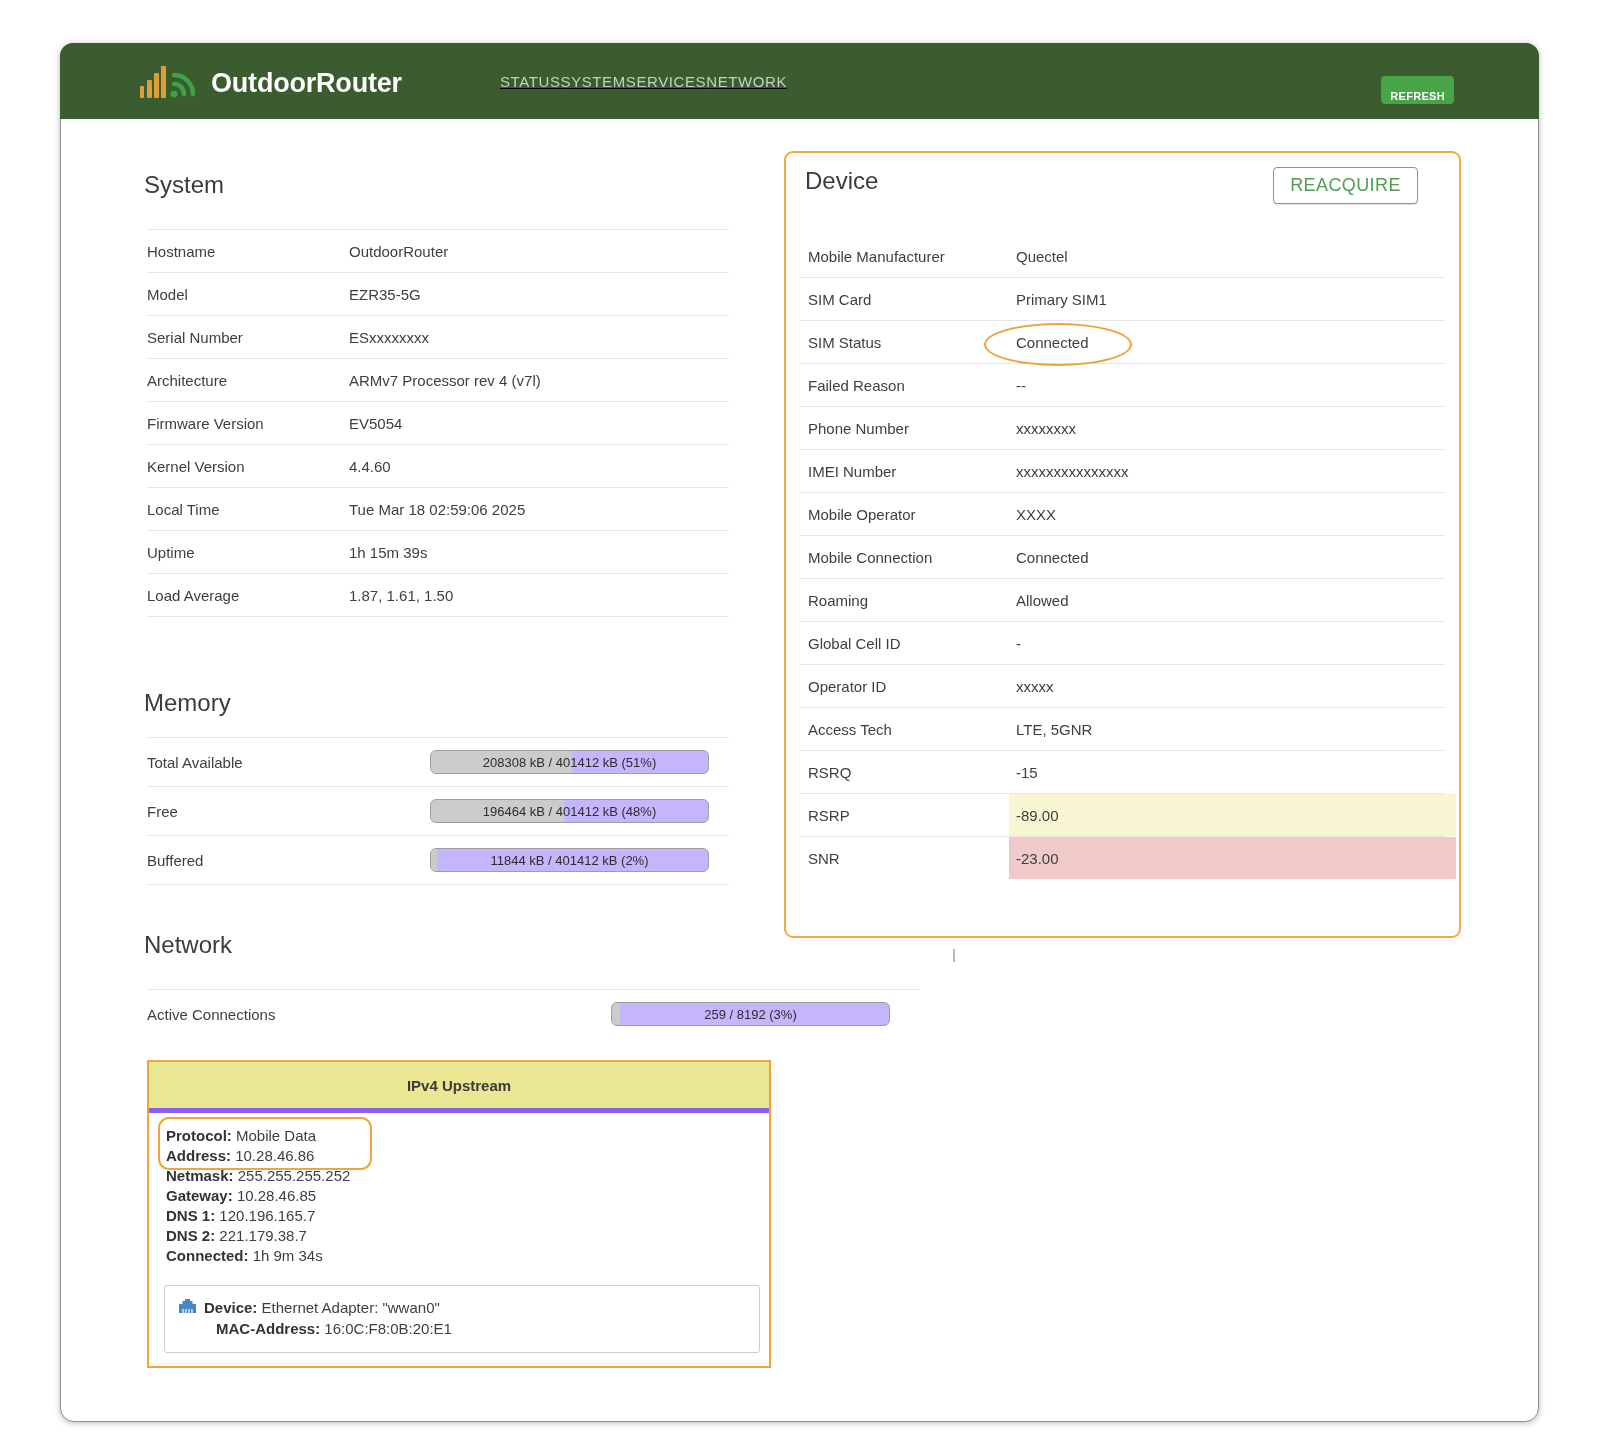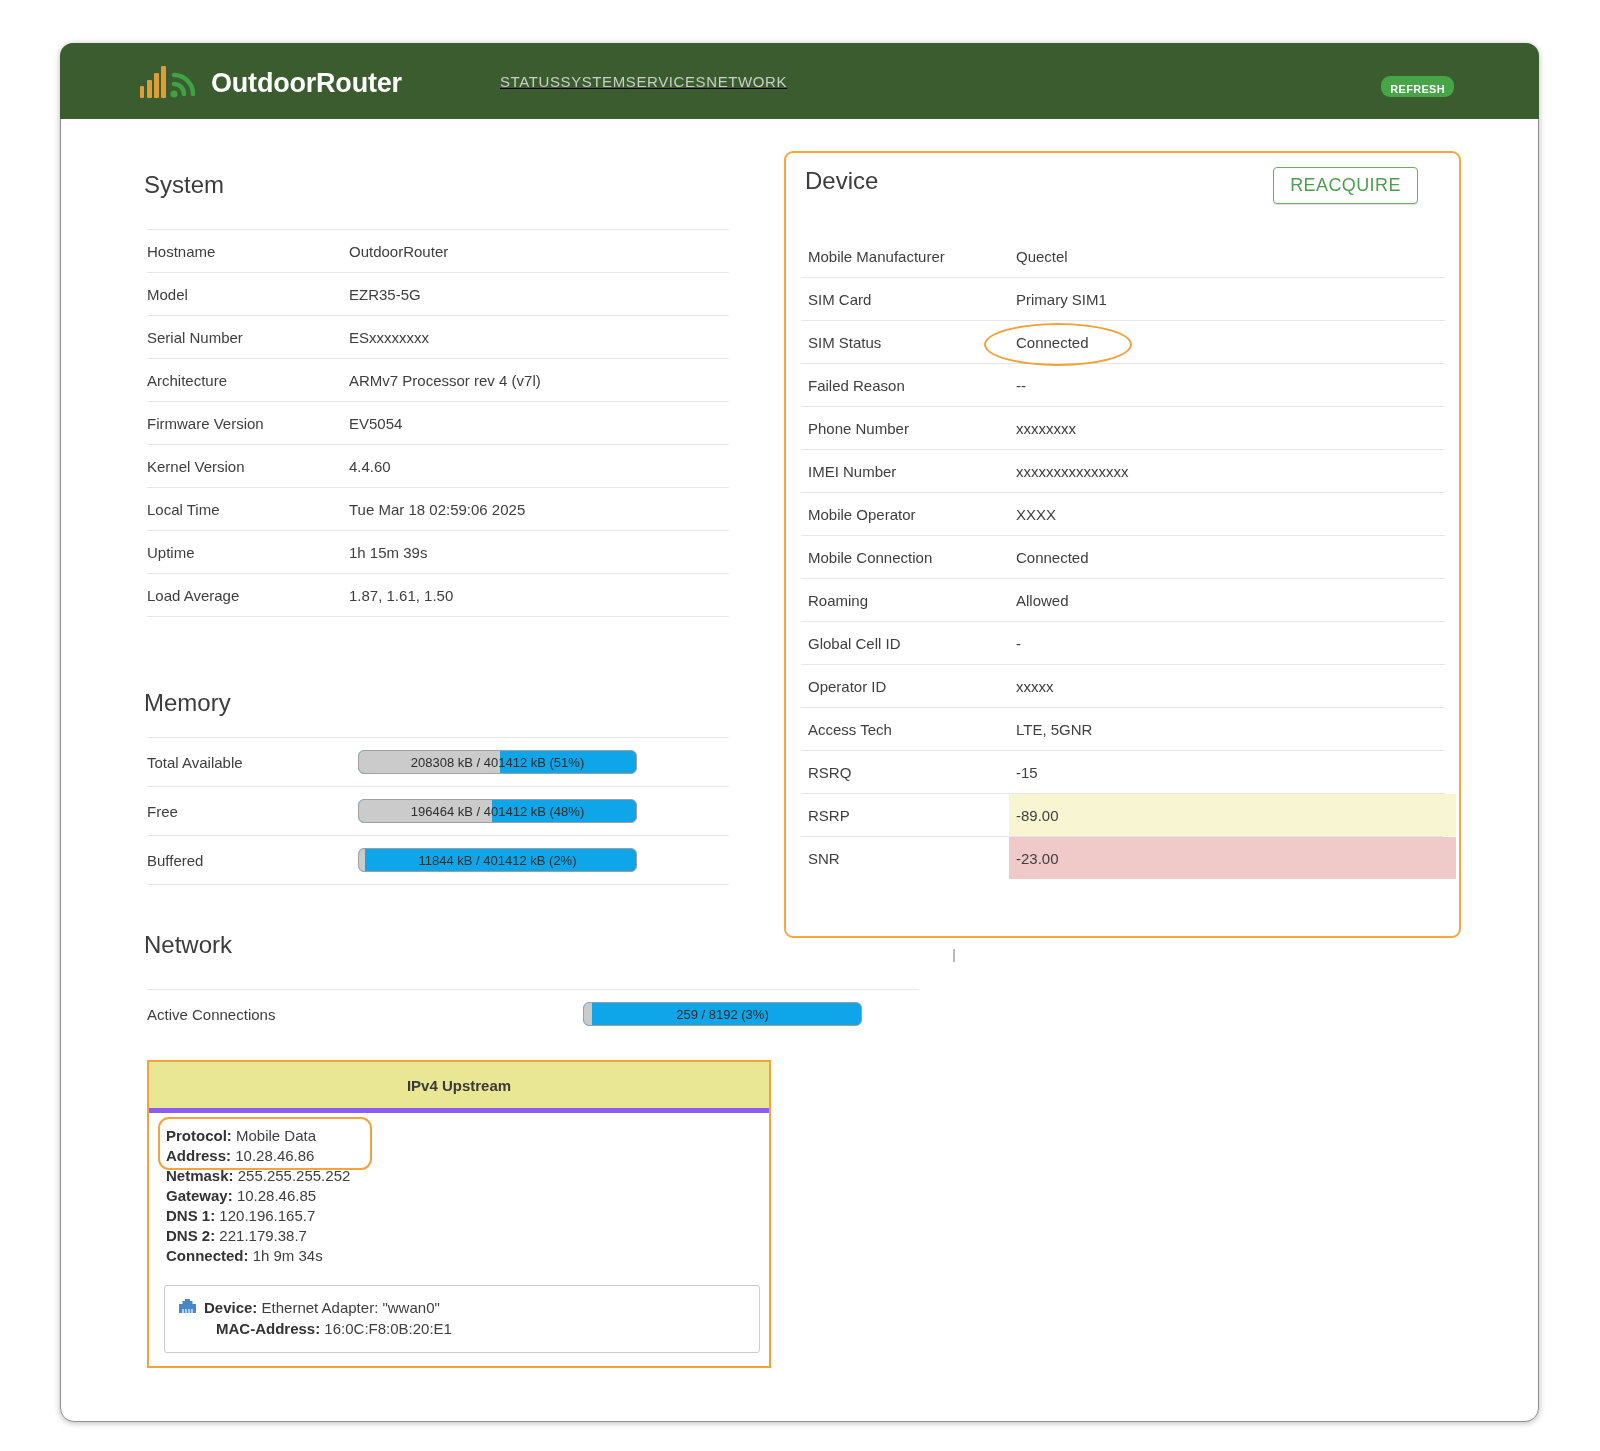--- a/index.html
+++ b/index.html
@@ -15,36 +15,36 @@
   }
   
   .header{position:absolute;left:-1px;top:-1px;right:-1px;height:76px;
     background:#3a5c2f;border-radius:13px 13px 0 0;}
   .logo{position:absolute;left:80px;top:17px;display:flex;align-items:center;gap:13px;}
   .brand{color:#ffffff;font-size:27px;font-weight:bold;letter-spacing:-0.2px;}
   .nav{position:absolute;left:440px;top:0;height:76px;display:flex;align-items:center;text-decoration:underline;}
   .nav-item{color:#c9cfc6;font-size:15px;letter-spacing:0.6px;cursor:pointer;}
   .refresh-btn{position:absolute;top:33px;right:85px;height:21px;
     background:#47a447;color:#fff;font-size:11px;font-weight:bold;letter-spacing:0.3px;
-    border:none;border-radius:9px;padding:7px 9px;cursor:pointer;}
+    border:none;border-radius:4px;padding:14px 9px;cursor:pointer;}
   
   .h2{position:absolute;font-size:24px;color:#3c3c3c;line-height:30px;}
   
   .tbl{position:absolute;border-top:1px solid #e6e6e6;}
   .trow{display:flex;align-items:center;height:42px;border-bottom:1px solid #e6e6e6;
     font-size:15px;color:#3e3e3e;}
   .trow .lbl{width:202px;flex:none;}
   .mrow{display:flex;align-items:center;height:48px;border-bottom:1px solid #e6e6e6;
-    font-size:15px;color:#3e3e3e;}
+    font-size:15px;color:#3e3e3e;gap:44px;}
   .mrow .lbl{width:211px;flex:none;}
   .nrow{display:flex;align-items:center;height:48px;font-size:15px;color:#3e3e3e;}
   .nrow .lbl{width:436px;flex:none;}
   
-  .bar{position:relative;width:277px;height:22px;background:#0ea5e9;
-    border:1px solid #9f9f9f;border-radius:6px;overflow:hidden;}
+  .bar{position:relative;width:277px;height:22px;background:#c4b5fd;
+    border:1px solid #9f9f9f;border-radius:6px;overflow:hidden;margin-left:28px;}
   .bar-fill{position:absolute;left:0;top:0;bottom:0;background:#cbcbcb;}
   .bar-text{position:absolute;left:0;top:0;right:0;bottom:0;display:flex;
     align-items:center;justify-content:center;font-size:13px;color:#2d2d2d;}
   
   .device-panel{position:absolute;left:723px;top:107px;width:677px;height:787px;
     border:2px solid #f5a83e;border-radius:9px;background:#fff;box-sizing:border-box;}
   .dev-title{position:absolute;left:19px;top:14px;font-size:24px;color:#3c3c3c;}
   .reacquire-btn{position:absolute;right:41px;top:14px;width:145px;height:37px;
     background:#fff;border:1px solid #6cab6c;border-radius:4px;color:#4f9e4f;
     font-size:18px;letter-spacing:0.4px;cursor:pointer;

